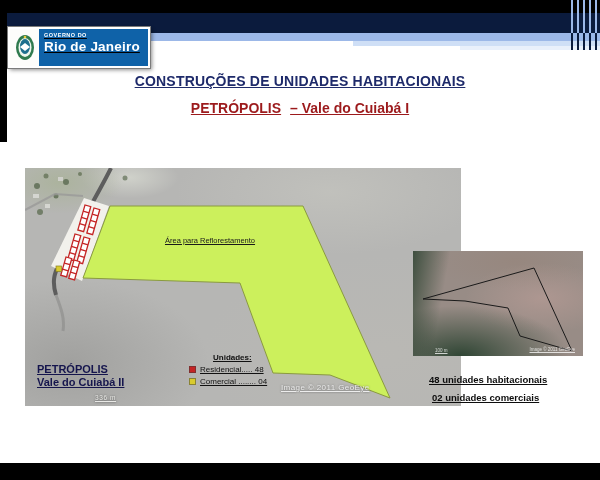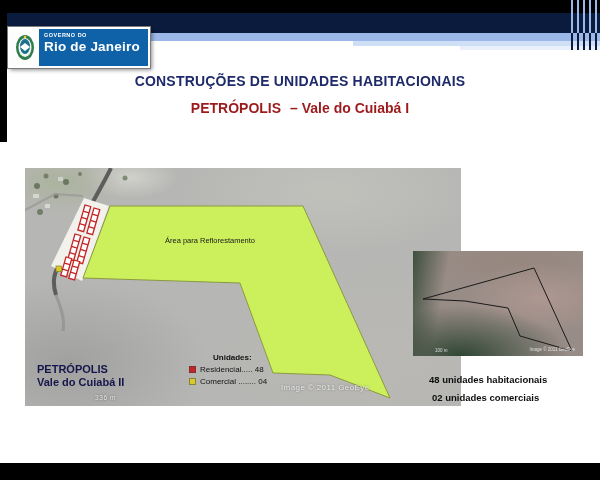--- a/index.html
+++ b/index.html
@@ -1,20 +1,20 @@
 <!DOCTYPE html>
 <html><head>
 <meta charset="utf-8">
 <style>
   html,body{margin:0;padding:0;background:#444;}
   .slide{
     width:600px;height:480px;position:relative;background:#fff;overflow:hidden;
     font-family:"Liberation Sans",sans-serif;margin:0 auto;
   }
-  .abs{position:absolute;}
+  .abs{position:absolute;text-decoration:underline;}
 
   
   .bar-top-black{left:0;top:0;width:600px;height:13px;background:#000;}
   .bar-navy{left:0;top:13px;width:600px;height:20px;background:#0b1b3d;}
   .bar-blue{left:0;top:33px;width:600px;height:8px;background:#9cb8e8;}
   .bar-pale{left:353px;top:41px;width:247px;height:5px;background:#cfdff6;}
   .bar-paler{left:460px;top:46px;width:140px;height:4px;background:#e9f0fb;}
   .left-black{left:0;top:0;width:7px;height:142px;background:#000;}
   .stripes-a{left:571px;top:0;width:29px;height:33px;
     background:repeating-linear-gradient(90deg,#9cb8e8 0 2px,transparent 2px 6px);}

